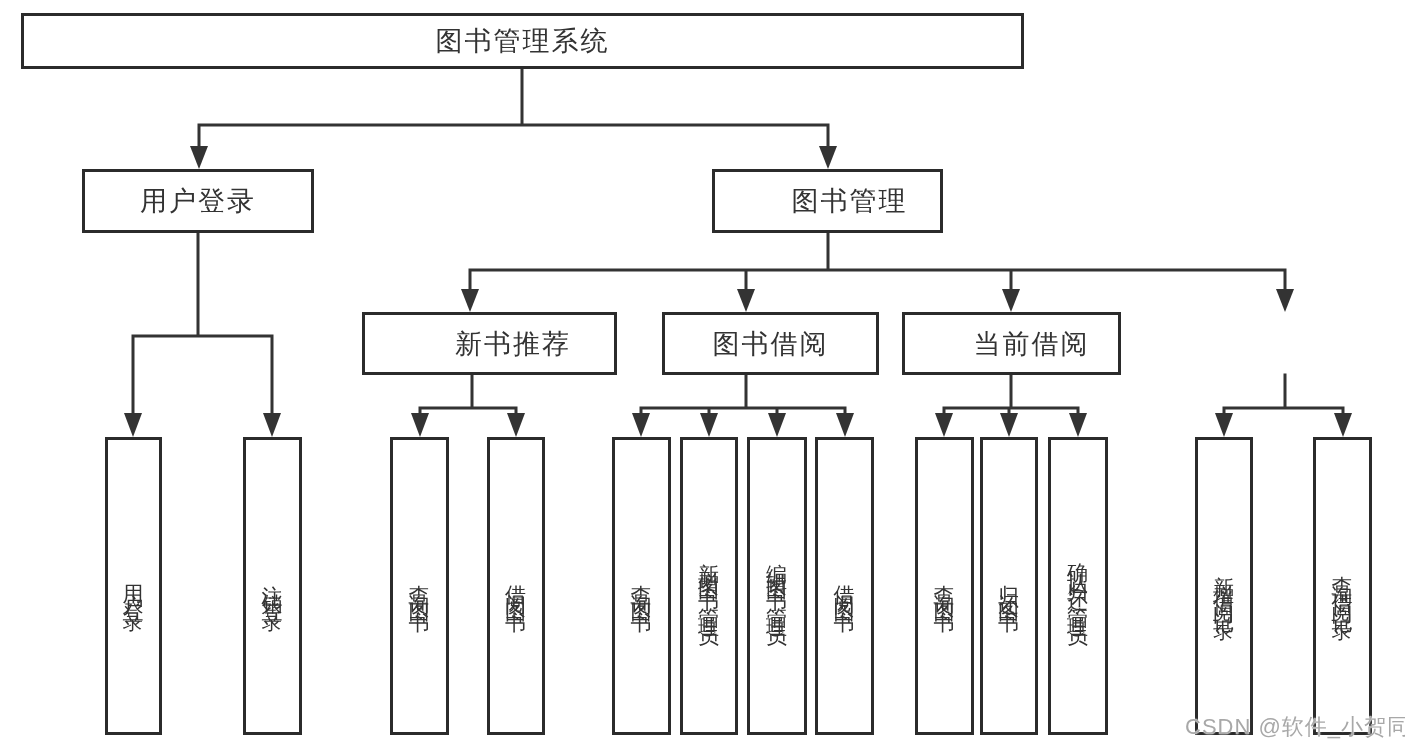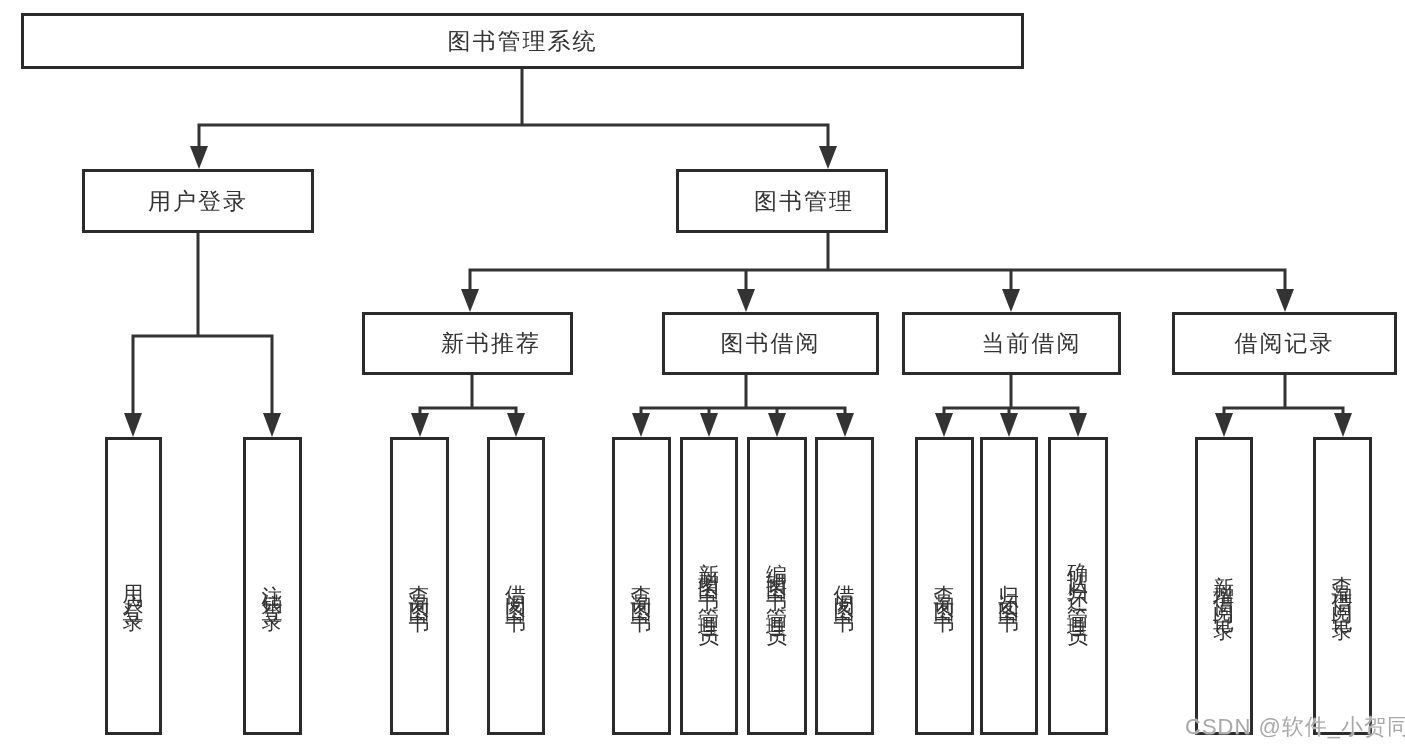--- a/index.html
+++ b/index.html
@@ -28,21 +28,21 @@
   .box {
     position: absolute;
     box-sizing: border-box;
     background: #ffffff;
     border: 3px solid #2b2b2b;
     display: flex;
     align-items: center;
     justify-content: center;
     z-index: 2;
   }
-  .hbox { font-size: 23px; letter-spacing: 2px; white-space: nowrap; }
+  .hbox { font-size: 27px; letter-spacing: 2px; white-space: nowrap; }
   .leaf { font-size: 21px; }
   .leaf .vtext {
     writing-mode: vertical-rl;
     text-orientation: mixed;
     letter-spacing: 9px;
     line-height: 1.1;
     white-space: nowrap;
   }
   .watermark {
     position: absolute;
@@ -100,35 +100,32 @@
     <polygon class="ah" points="1334,413 1352,413 1343,437"></polygon>
   </svg>
 
   <div class="box hbox" style="left:21px; top:13px; width:1003px; height:56px;">
     <span>图书管理系统</span>
   </div>
 
   <div class="box hbox" style="left:82px; top:169px; width:232px; height:64px;">
     <span>用户登录</span>
   </div>
-  <div class="box hbox" style="left:676px; top:169px; width:212px; height:64px;padding-left:44px;">
+  <div class="box hbox" style="left:712px; top:169px; width:231px; height:64px;padding-left:44px;">
     <span>图书管理</span>
   </div>
 
-  <div class="box hbox" style="left:362px; top:312px; width:211px; height:63px;padding-left:47px;">
+  <div class="box hbox" style="left:362px; top:312px; width:255px; height:63px;padding-left:47px;">
     <span>新书推荐</span>
   </div>
   <div class="box hbox" style="left:638px; top:312px; width:217px; height:63px;margin-left:24px;">
     <span>图书借阅</span>
   </div>
   <div class="box hbox" style="left:902px; top:312px; width:219px; height:63px;padding-left:40px;">
     <span>当前借阅</span>
-  </div>
-  <div class="box hbox" style="left:1172px; top:312px; width:225px; height:63px;">
-    <span>借阅记录</span>
   </div>
 
   <div class="box leaf" style="left:105px; top:437px; width:57px; height:298px;">
     <span class="vtext">用户登录</span>
   </div>
   <div class="box leaf" style="left:243px; top:437px; width:59px; height:298px;">
     <span class="vtext">注销登录</span>
   </div>
 
   <div class="box leaf" style="left:390px; top:437px; width:59px; height:298px;">

